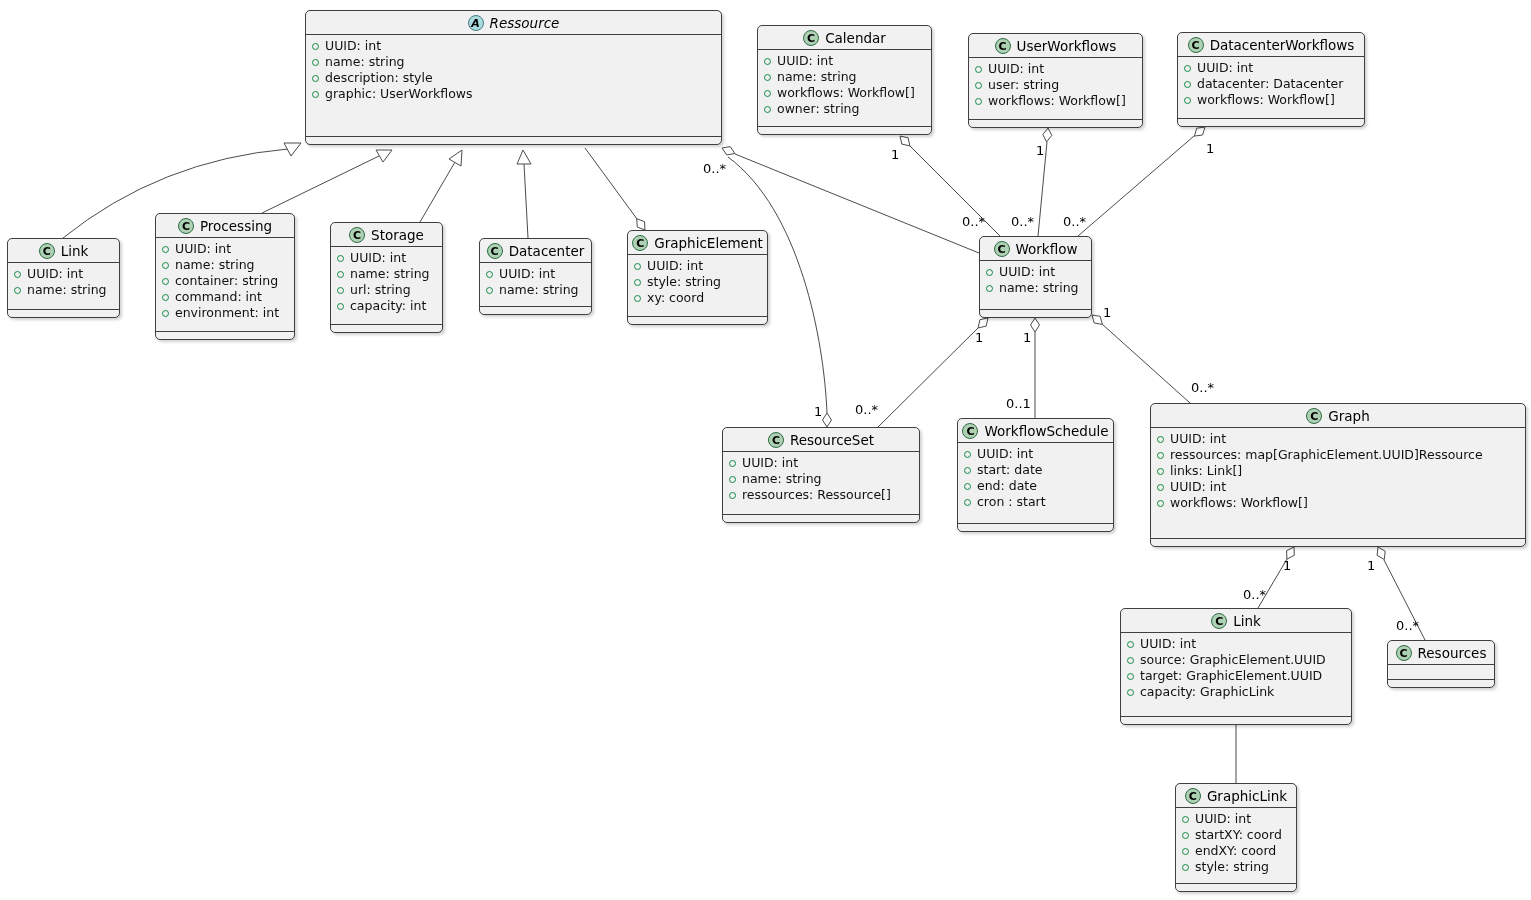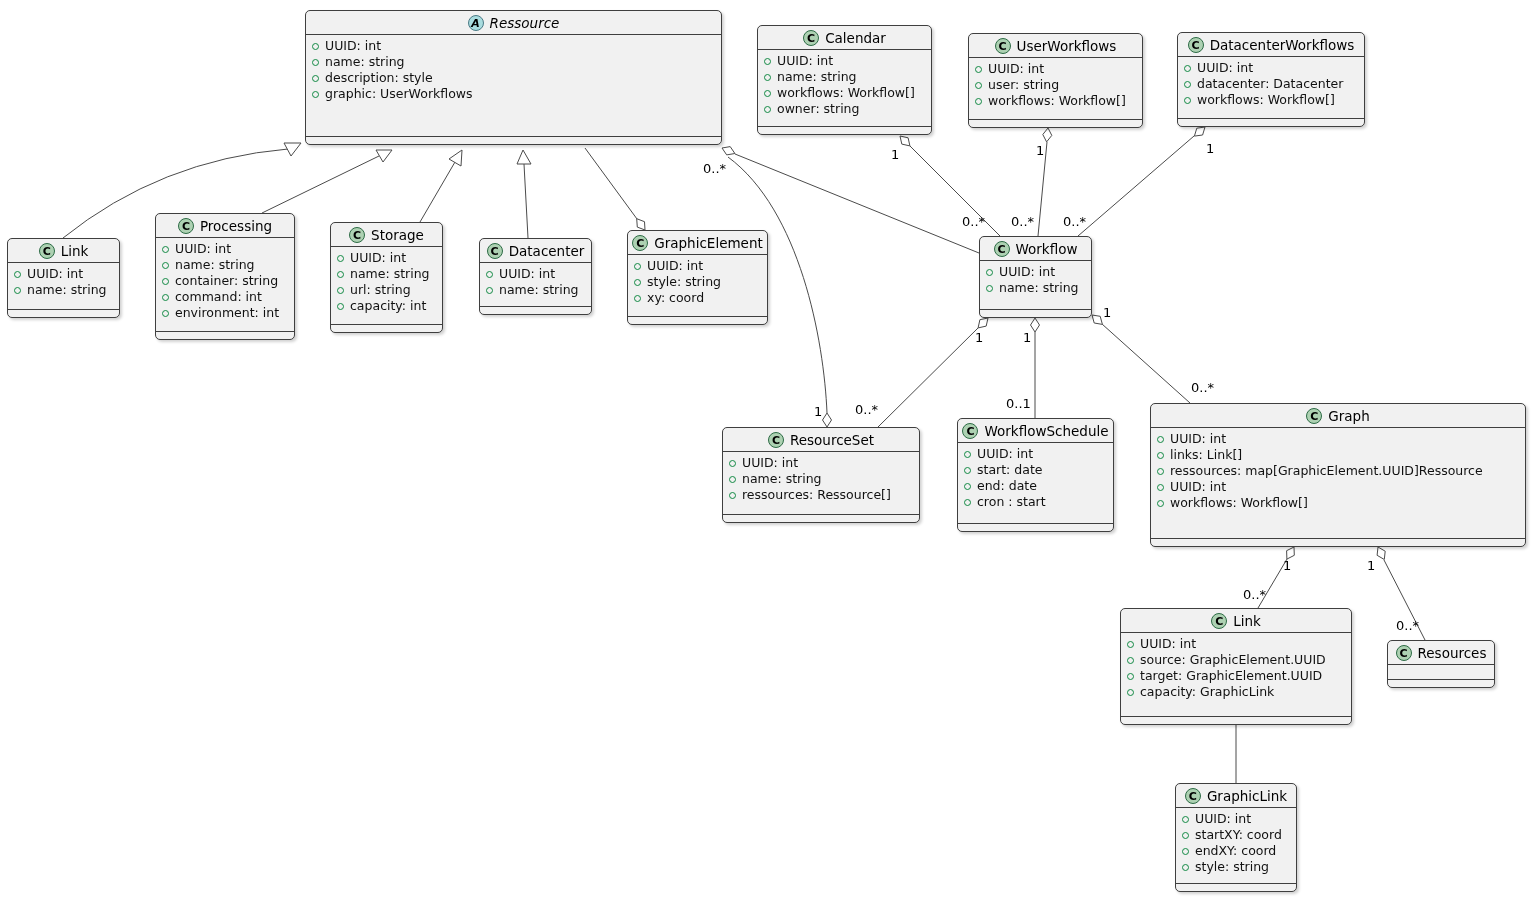--- a/index.html
+++ b/index.html
@@ -416,25 +416,25 @@
           <span class="spot spot-c">C</span>
           <span class="uml-name">Graph</span>
         </div>
         <div class="uml-attrs">
           <div class="uml-attr">
             <span class="vis-circle"></span>
             <span>UUID: int</span>
           </div>
           <div class="uml-attr">
             <span class="vis-circle"></span>
+            <span>ressources: map[GraphicElement.UUID]Ressource</span>
+          </div>
+          <div class="uml-attr">
+            <span class="vis-circle"></span>
             <span>links: Link[]</span>
-          </div>
-          <div class="uml-attr">
-            <span class="vis-circle"></span>
-            <span>ressources: map[GraphicElement.UUID]Ressource</span>
           </div>
           <div class="uml-attr">
             <span class="vis-circle"></span>
             <span>UUID: int</span>
           </div>
           <div class="uml-attr">
             <span class="vis-circle"></span>
             <span>workflows: Workflow[]</span>
           </div>
         </div>

